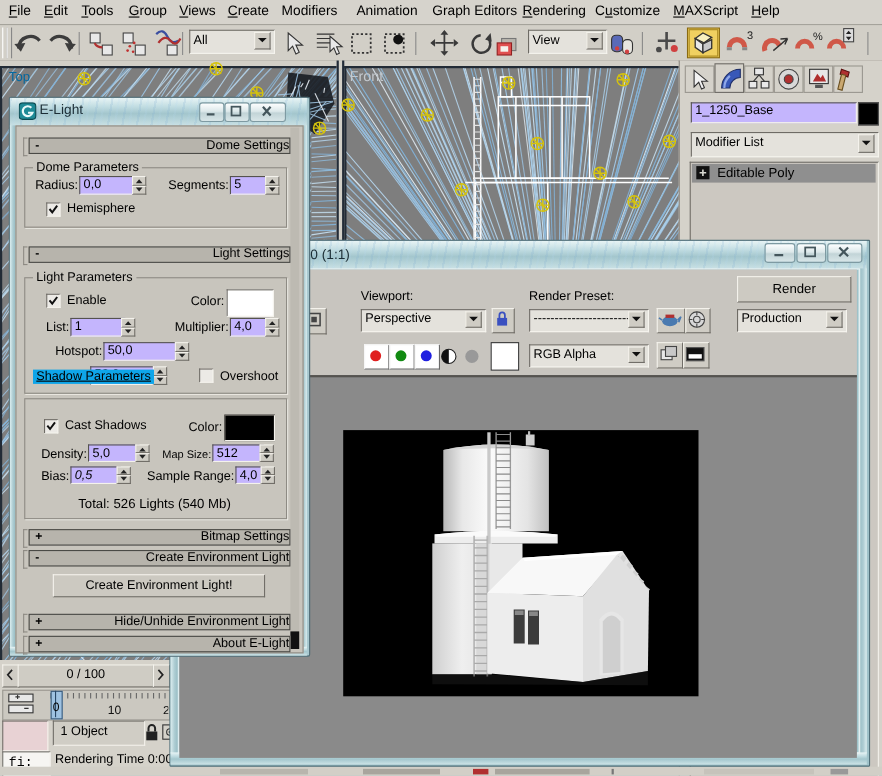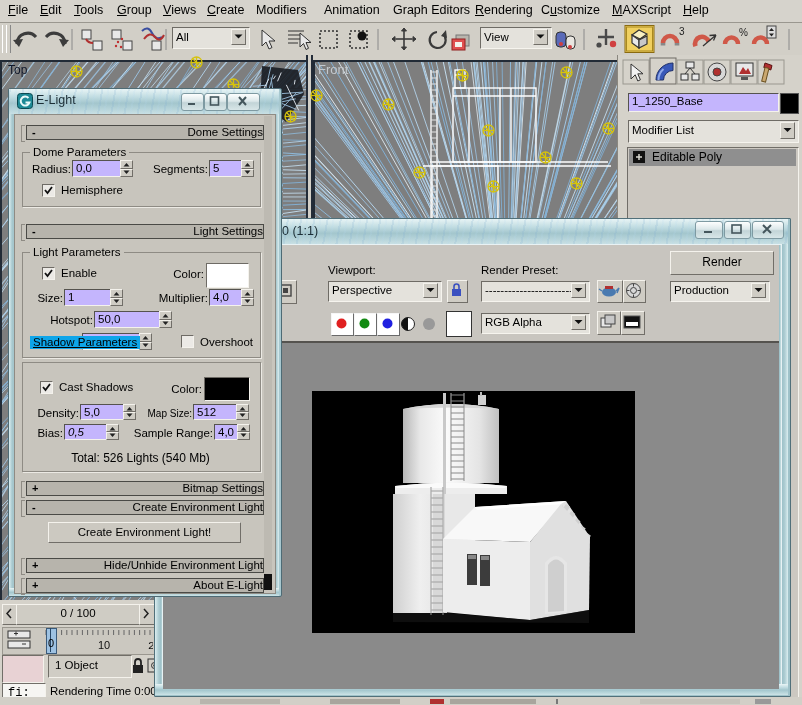--- a/index.html
+++ b/index.html
@@ -478,21 +478,21 @@
     </g>
     <g stroke="#e8eef4" stroke-width="1" opacity="0.9">
       <line x1="25.5326" y1="19.3058" x2="29.2203" y2="10.5086"></line>
       <line x1="42.3522" y1="22.4468" x2="43.1308" y2="17.9061"></line>
       <line x1="21.3028" y1="17.1846" x2="23.6008" y2="13.6663"></line>
       <line x1="4.12397" y1="41.533" x2="16.9357" y2="16.7383"></line>
       <line x1="17.8837" y1="28.9366" x2="23.7107" y2="37.1397"></line>
       <line x1="34.3262" y1="22.8464" x2="46.7214" y2="48.4312"></line>
     </g>
   </svg>
-<div class="abs lbl" style="left:8px;top:64px;font-size:12px;color:#0f172a;">Top</div>
+<div class="abs lbl" style="left:8px;top:64px;font-size:12px;color:#0369a1;">Top</div>
 <div class="abs" style="left:306px;top:55px;width:3px;height:545px;background:#d2cfc7;border-left:2px solid #232c38;border-right:2px solid #232c38;"></div>
 <svg class="abs" style="left:313px;top:60px;background:#7e7e7e;border-top:2px solid #222b36;border-left:2px solid #222b36;" width="304" height="540" viewBox="0 0 304 540">
     <line x1="192" y1="300" x2="-693.577" y2="139.521" stroke="#abd0ea" stroke-width="1.5" opacity="0.99"></line>
     <line x1="192" y1="300" x2="278.521" y2="-595.832" stroke="#9cc4e4" stroke-width="1" opacity="0.80"></line>
     <line x1="192" y1="300" x2="1081.69" y2="164.15" stroke="#a2c8e6" stroke-width="1" opacity="0.92"></line>
     <line x1="192" y1="300" x2="999.194" y2="-98.0416" stroke="#abd0ea" stroke-width="1" opacity="0.83"></line>
     <line x1="192" y1="300" x2="1051.45" y2="32.8982" stroke="#9cc4e4" stroke-width="1" opacity="0.92"></line>
     <line x1="192" y1="300" x2="887.766" y2="-270.885" stroke="#abd0ea" stroke-width="1.5" opacity="0.93"></line>
     <line x1="192" y1="300" x2="-343.746" y2="-423.171" stroke="#a2c8e6" stroke-width="1" opacity="0.95"></line>
     <line x1="192" y1="300" x2="19.4318" y2="-583.301" stroke="#b4d4ec" stroke-width="1" opacity="0.88"></line>
@@ -1302,21 +1302,21 @@
 <div class="abs" style="left:21px;top:224px;width:3px;height:15px;border:1px solid #8e8b84;border-right:none;"></div>
 <div class="abs gbox" style="left:22px;top:252px;width:237px;height:104px;"></div>
 <div class="abs lbl" style="left:30px;top:246px;background:#c8c5bd;padding:0 3px;">Light Parameters</div>
 <div class="abs cbox" style="left:42px;top:267px;"></div>
 <svg class="abs" style="left:42px;top:267px" width="13" height="13">
     <path d="M3 6 L5.5 9 L10 3" stroke="#111" stroke-width="1.8" fill="none"></path>
   </svg>
 <div class="abs lbl" style="left:61px;top:267px;font-size:11.5px;color:#000;">Enable</div>
 <div class="abs lbl" style="right:598px;top:268px;font-size:11.5px;">Color:</div>
 <div class="abs" style="left:206px;top:263px;width:41px;height:23px;background:#fff;border:1px solid;border-color:#6e6b65 #f4f2ec #f4f2ec #6e6b65;"></div>
-<div class="abs lbl" style="right:739px;top:292px;font-size:11.5px;">Size:</div>
+<div class="abs lbl" style="right:739px;top:292px;font-size:11.5px;">List:</div>
 <div class="abs edit" style="left:64px;top:289px;width:45px;height:15px;">1</div>
 <div class="abs spin" style="left:110px;top:289px;width:11px;height:6.5px;"></div>
 <div class="abs spin" style="left:110px;top:297.5px;width:11px;height:6.5px;"></div>
 <svg class="abs" style="left:110px;top:289px" width="13" height="17">
     <path d="M6.5 3 L9.5 6.5 L3.5 6.5 Z" fill="#222"></path>
     <path d="M6.5 14 L9.5 10.5 L3.5 10.5 Z" fill="#222"></path>
   </svg>
 <div class="abs lbl" style="right:594px;top:292px;font-size:11.5px;">Multiplier:</div>
 <div class="abs edit" style="left:209px;top:289px;width:31px;height:15px;">4,0</div>
 <div class="abs spin" style="left:241px;top:289px;width:11px;height:6.5px;"></div>

